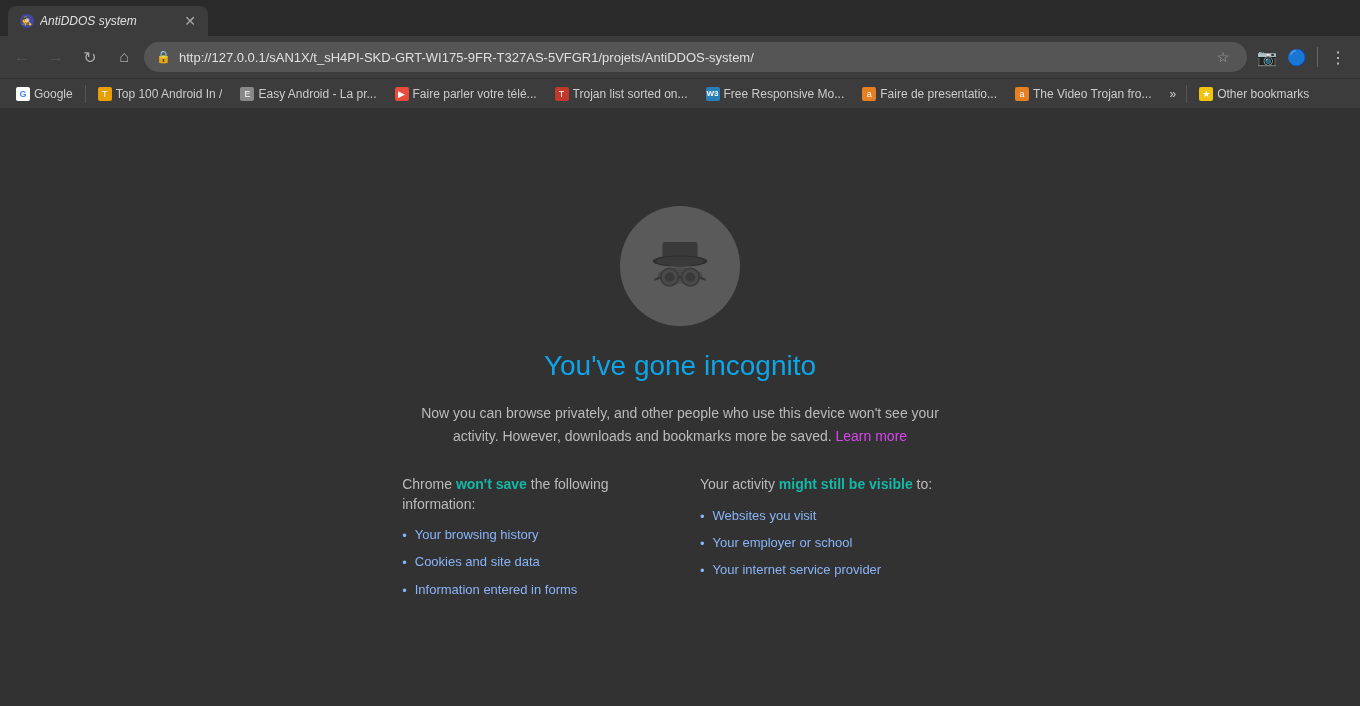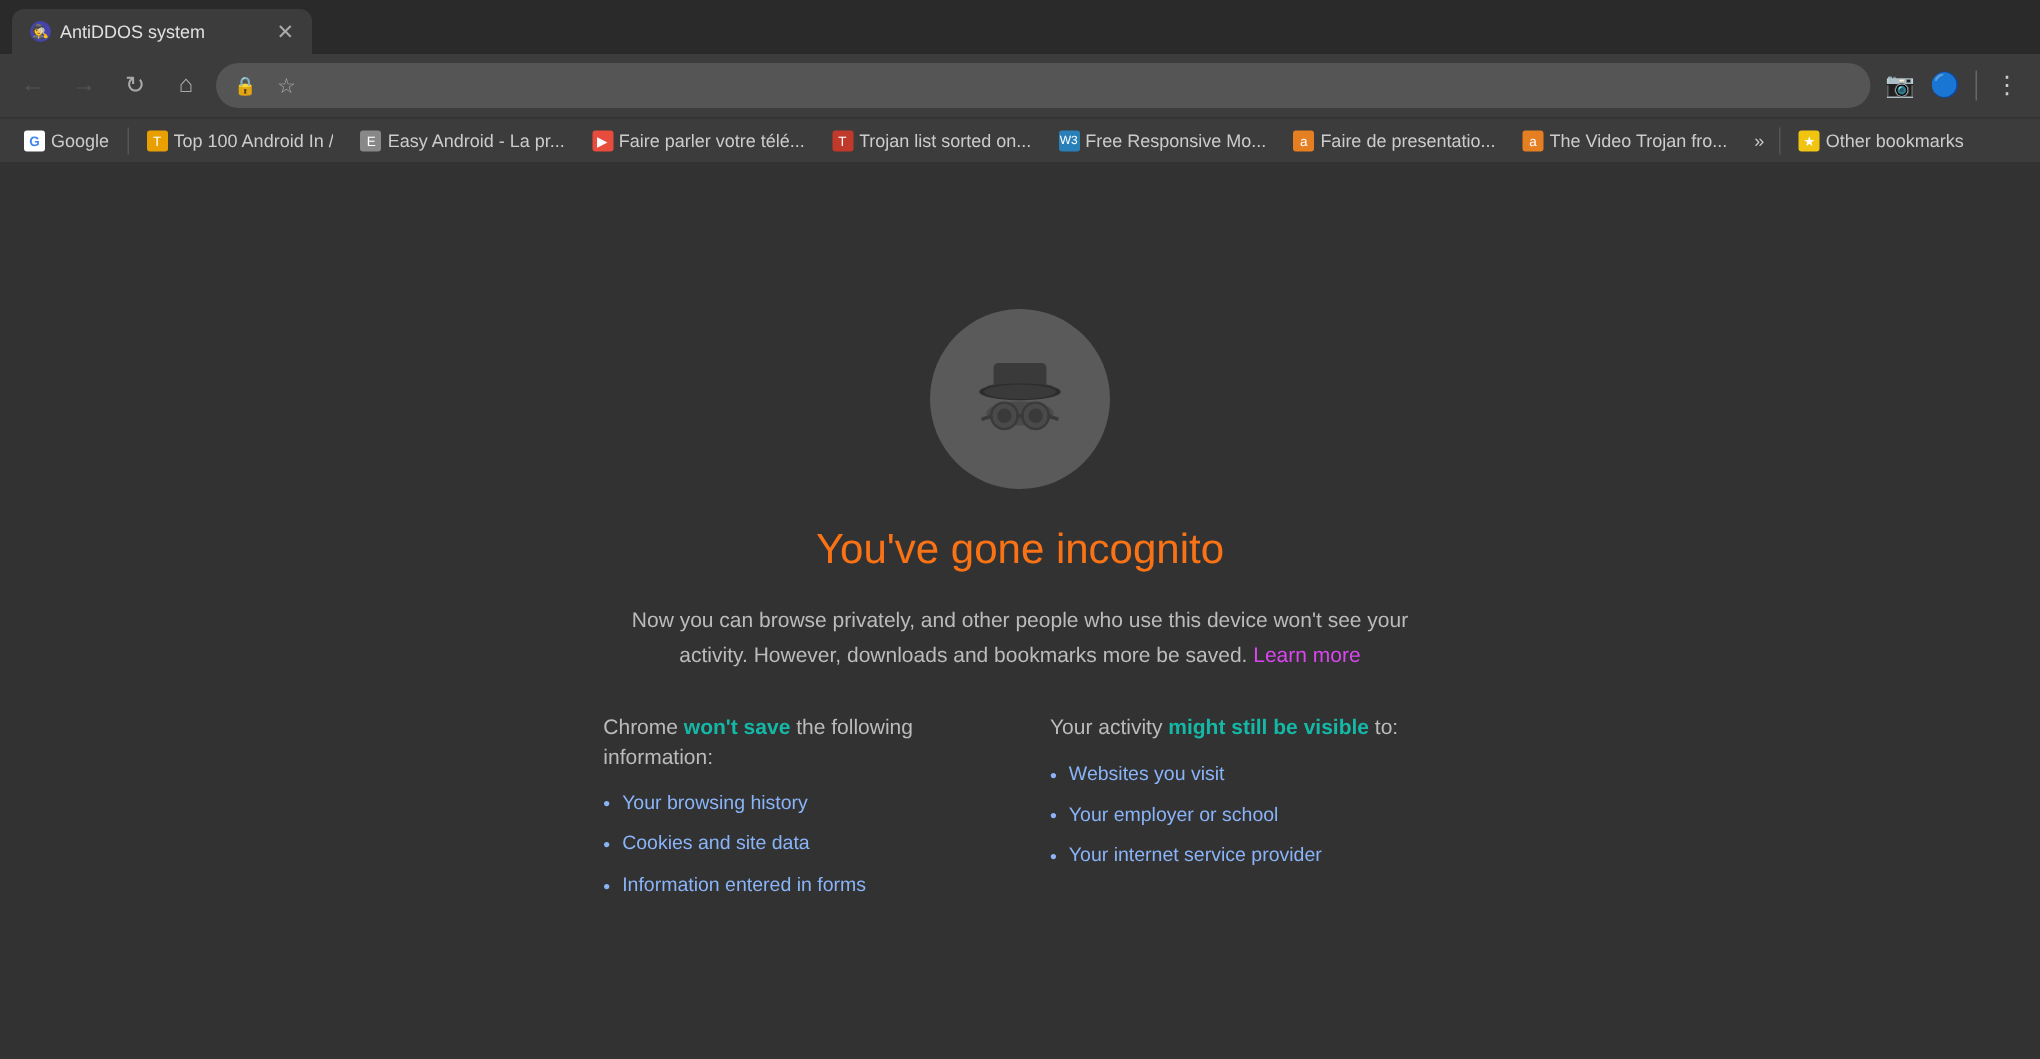--- a/index.html
+++ b/index.html
@@ -16,21 +16,21 @@
       height: 30px;
       display: flex;
       align-items: center;
       padding: 0 12px;
       font-size: 12px;
       color: #e0e0e0;
       min-width: 200px;
       position: relative;
     }
     .tab-favicon { width: 14px; height: 14px; margin-right: 6px; border-radius: 50%; background: #555; display: inline-flex; align-items: center; justify-content: center; font-size: 9px; }
-    .tab-title { font-size: 12px; flex: 1; overflow: hidden; text-overflow: ellipsis; white-space: nowrap; }
+    .tab-title { font-size: 12px; flex: 1; overflow: hidden; text-overflow: ellipsis; white-space: nowrap; font-style: italic; }
     .tab-close { margin-left: 8px; color: #aaa; font-size: 14px; cursor: pointer; }
 
     
     .address-bar-row {
       background: #3c3c3c;
       height: 42px;
       display: flex;
       align-items: center;
       padding: 0 8px;
       gap: 6px;
@@ -121,21 +121,21 @@
       display: flex;
       align-items: center;
       justify-content: center;
       margin-bottom: 24px;
     }
     .incognito-svg { width: 80px; height: 80px; }
 
     .incognito-title {
       font-size: 28px;
       font-weight: 400;
-      color: #f97316;
+      color: #0ea5e9;
       margin-bottom: 20px;
       text-align: left;
     }
 
     .incognito-description {
       font-size: 14px;
       color: #bbb;
       text-align: center;
       line-height: 1.6;
       margin-bottom: 28px;
@@ -205,20 +205,21 @@
   </div>
 
   <div class="address-bar-row">
     <button class="nav-btn disabled">←</button>
     <button class="nav-btn disabled">→</button>
     <button class="nav-btn">↻</button>
     <button class="nav-btn">⌂</button>
 
     <div class="address-bar-container">
       <span class="lock-icon">🔒</span>
+      <span class="address-text">http://127.0.0.1/sAN1X/t_sH4PI-SKD-GRT-WI175-9FR-T327AS-5VFGR1/projets/AntiDDOS-system/</span>
       <div class="address-bar-icons">
         <span class="addr-icon">☆</span>
       </div>
     </div>
 
     <div class="toolbar-icons">
       <button class="toolbar-btn">📷</button>
       <button class="toolbar-btn">🔵</button>
       <div class="divider-v"></div>
       <button class="toolbar-btn">⋮</button>
@@ -241,21 +242,21 @@
     </div>
     <div class="bookmark-item">
       <span class="bm-icon" style="background:#e74c3c; color:#fff;">▶</span>
       <span class="bm-text">Faire parler votre télé...</span>
     </div>
     <div class="bookmark-item">
       <span class="bm-icon" style="background:#c0392b; color:#fff;">T</span>
       <span class="bm-text">Trojan list sorted on...</span>
     </div>
     <div class="bookmark-item">
-      <span class="bm-icon" style="background:#2980b9; color:#fff; font-weight:normal; font-size:8px;">W3</span>
+      <span class="bm-icon" style="background:#2980b9; color:#fff; font-weight:bold; font-size:8px;">W3</span>
       <span class="bm-text">Free Responsive Mo...</span>
     </div>
     <div class="bookmark-item">
       <span class="bm-icon" style="background:#e67e22; color:#fff;">a</span>
       <span class="bm-text">Faire de presentatio...</span>
     </div>
     <div class="bookmark-item">
       <span class="bm-icon" style="background:#e67e22; color:#fff;">a</span>
       <span class="bm-text">The Video Trojan fro...</span>
     </div>

